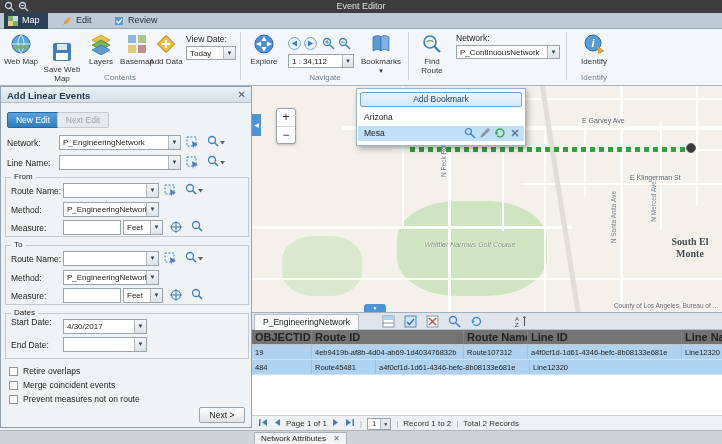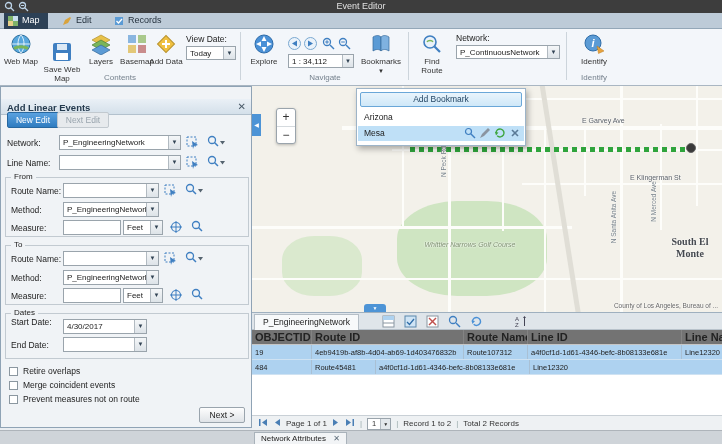--- a/index.html
+++ b/index.html
@@ -32,21 +32,21 @@
 
 .sel{position:absolute;height:15px;background:#fff;border:1px solid #9aa4ac;display:flex;align-items:center;font-size:8px;color:#222;}
 .sel .txt{flex:1;padding:0 3px;overflow:hidden;white-space:nowrap;}
 .sel .arr{width:12px;align-self:stretch;background:linear-gradient(#f4f6f8,#dde3e8);border-left:1px solid #b2bac1;font-size:6px;line-height:13px;text-align:center;color:#345;}
 .inp{position:absolute;height:15px;background:#fff;border:1px solid #9aa4ac;font-size:8px;padding:0 3px;font-family:"Liberation Sans",sans-serif;}
 .lbl{position:absolute;font-size:8.5px;color:#222;white-space:nowrap;}
 .mini{position:absolute;width:18px;height:15px;border:none;background:none;}
 
 
 .panel{position:absolute;left:0;top:86px;width:252px;height:342px;background:#f0f3f6;border:1px solid #8fa3b5;}
-.phead{position:absolute;left:0;top:12px;width:100%;height:16px;background:linear-gradient(#eaf0f6,#d4e0ea);border-bottom:1px solid #b3c1cd;}
+.phead{position:absolute;left:0;top:0;width:100%;height:16px;background:linear-gradient(#eaf0f6,#d4e0ea);border-bottom:1px solid #b3c1cd;}
 .phead .t{position:absolute;left:6px;top:3px;font-size:9.5px;font-weight:bold;color:#243a4e;}
 .phead .x{position:absolute;right:5px;top:2px;font-size:10px;color:#4a5a68;cursor:default;}
 .btn-blue{position:absolute;height:16px;background:linear-gradient(#5aa2e0,#2f7cc0);border:1px solid #27679f;border-radius:2px;color:#fff;font-size:8.5px;text-align:center;line-height:14px;}
 .btn-dis{position:absolute;height:16px;background:#e7eaed;border:1px solid #c2c9cf;border-radius:2px;color:#9aa5ae;font-size:8.5px;text-align:center;line-height:14px;}
 .btn-gray{position:absolute;height:16px;background:linear-gradient(#fdfdfd,#dfe3e7);border:1px solid #9aa4ad;border-radius:2px;color:#222;font-size:8.5px;text-align:center;line-height:14px;}
 .grp{position:absolute;border:1px solid #c2cad1;}
 .legend{position:absolute;font-size:8px;background:#f0f3f6;padding:0 3px;color:#222;}
 .cb{position:absolute;width:9px;height:9px;background:#fff;border:1px solid #8b97a0;}
 .cbl{position:absolute;font-size:8.5px;color:#222;}
 
@@ -122,21 +122,21 @@
       <span class="tico"><svg width="10" height="10">
             <polygon points="1,9 3,4 8,1 9,2 6,7" fill="#d9a33c"></polygon>
           </svg></span>
       <span>Edit</span>
     </div>
     <div class="tab" style="left:110px">
       <span class="tico"><svg width="10" height="10">
             <rect x="1" y="1" width="8" height="8" fill="#5b9bd5"></rect>
             <polyline points="2.5,5 4.5,7 8,3" fill="none" stroke="#fff" stroke-width="1.3"></polyline>
           </svg></span>
-      <span>Records</span>
+      <span>Review</span>
     </div>
   </div>
 
   <div class="ribbon">
 
     <div class="ritem" style="left:2px;top:4px;width:38px">
       <span class="ic"><svg width="22" height="22">
             <circle cx="11" cy="11" r="9" fill="#57a7dd" stroke="#2c6f9e"></circle>
             <path d="M2 11h18M11 2c4 4 4 14 0 18M11 2c-4 4-4 14 0 18" stroke="#fff" fill="none" stroke-width="0.8"></path>
             <path d="M4 15.5c3.5-2.5 10.5-2.5 14 0" stroke="#79b55a" stroke-width="3" fill="none"></path>

